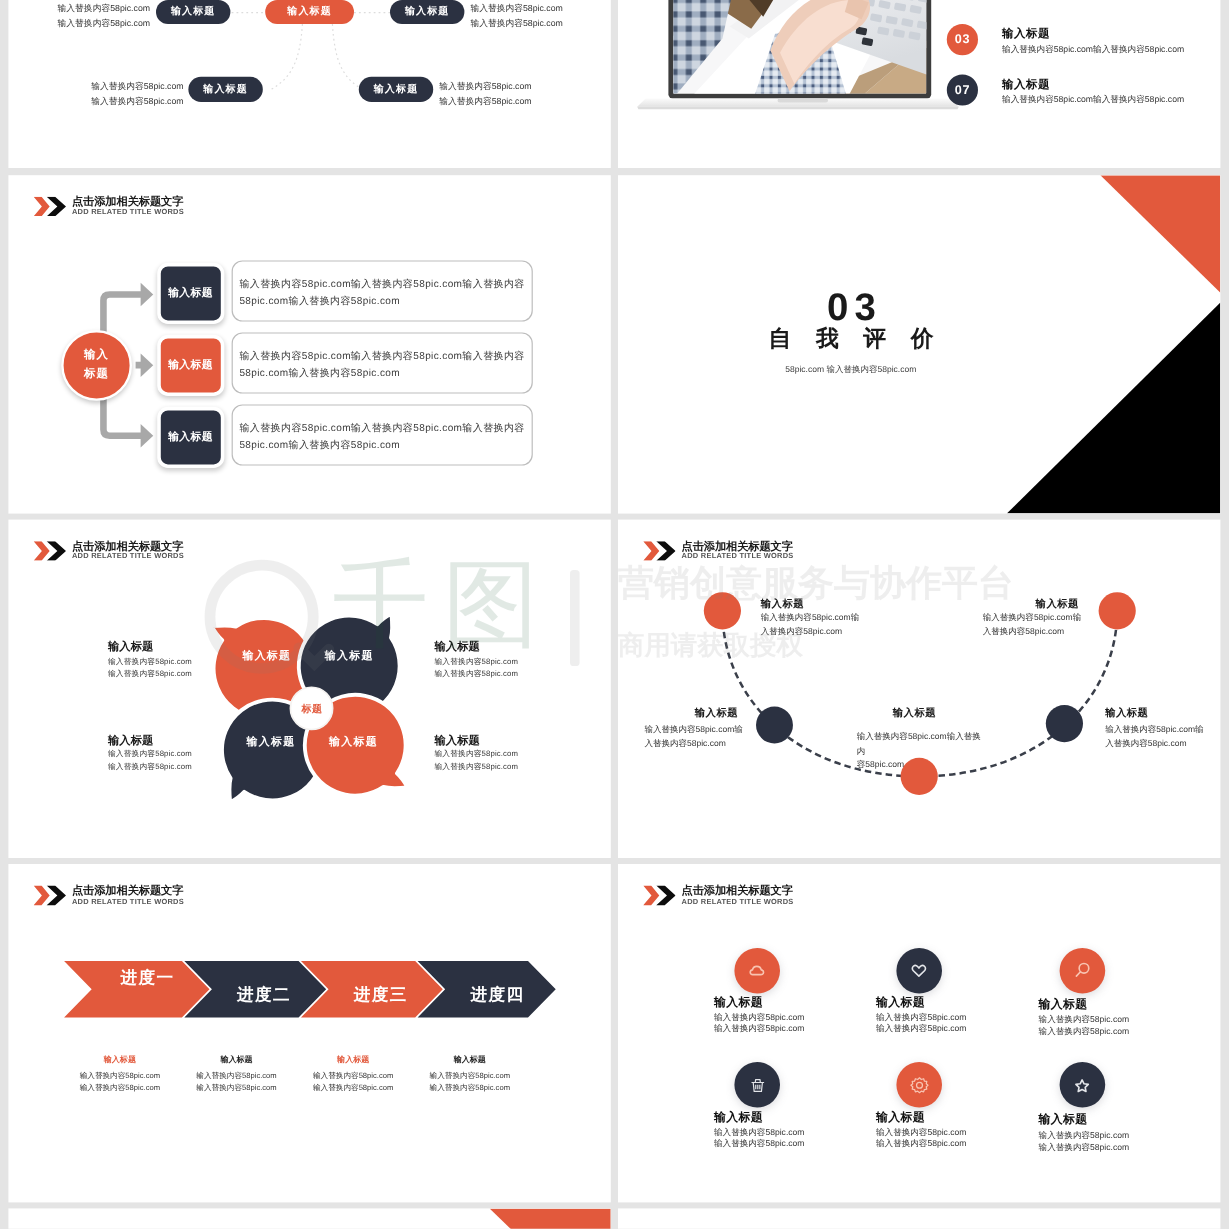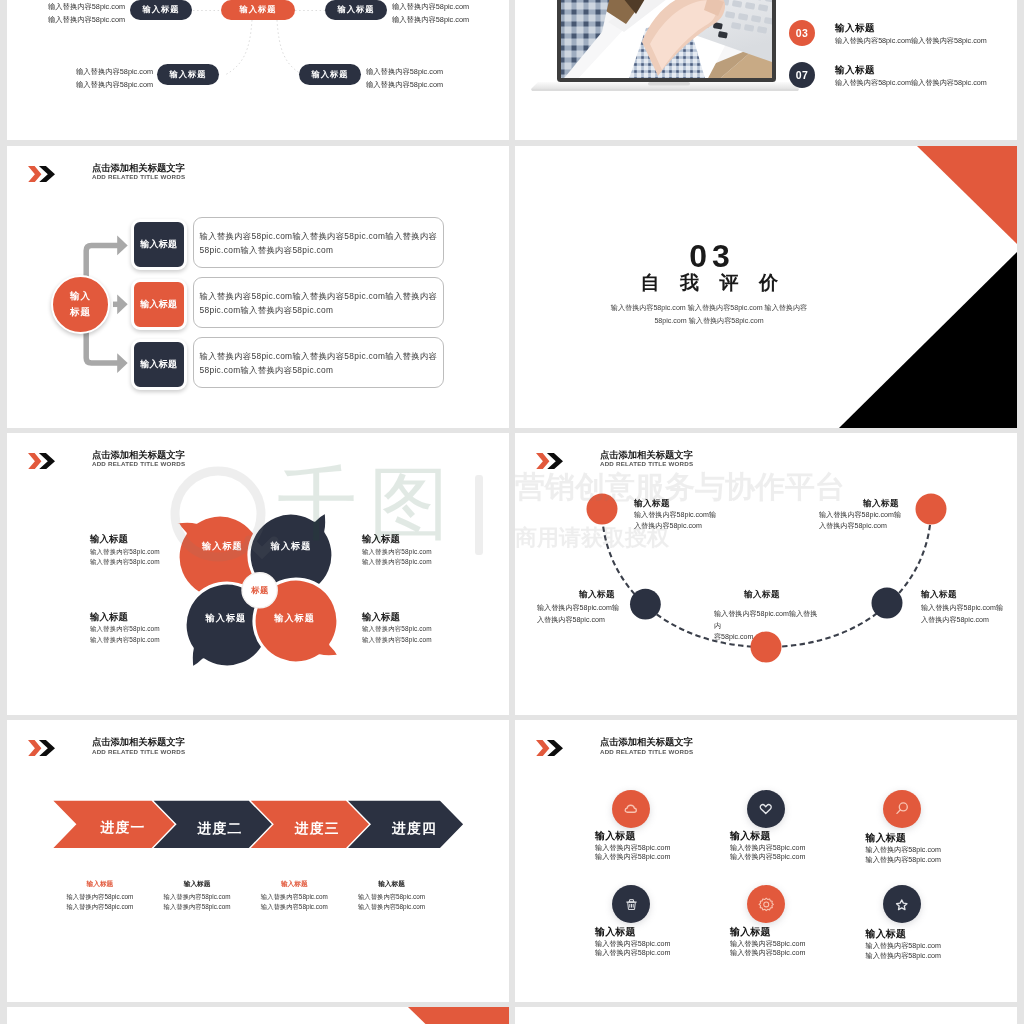--- a/index.html
+++ b/index.html
@@ -9,21 +9,21 @@
 .slide{position:absolute;background:#fff;overflow:hidden;}
 .c1{left:7px;width:502px;}
 .c2{left:515px;width:502px;}
 .r0{top:-141.2px;height:281.5px;}
 .r1{top:146.3px;height:281.5px;}
 .r2{top:433.3px;height:281.5px;}
 .r3{top:720.4px;height:281.5px;}
 .r4{top:1007.4px;height:281.5px;}
 
 
-.hdr{position:absolute;left:20.8px;top:16.2px;display:flex;align-items:flex-end;gap:32px;}
+.hdr{position:absolute;left:20.8px;top:16.2px;display:flex;align-items:center;}
 .hdr svg{display:block;}
 .hdr .txt{margin-left:5.2px;padding-top:0.6px;}
 .hdr .t1{font-size:9.4px;font-weight:700;color:#1a1a1a;line-height:10.4px;white-space:nowrap;letter-spacing:-0.1px;}
 .hdr .t2{font-size:6.2px;font-weight:700;color:#555;line-height:8.6px;letter-spacing:.22px;white-space:nowrap;}
 
 
 .mm-pill{position:absolute;border-radius:999px;display:flex;align-items:center;justify-content:center;
   color:#fff;font-size:8.3px;font-weight:700;letter-spacing:1px;}
 .mm-dark{background:#2b3141;}
 .mm-or{background:#e2593c;}
@@ -275,21 +275,20 @@
 </div>
 
 <div class="slide c2 r1">
   <svg style="position:absolute;left:0;top:0" width="502" height="282">
     <polygon points="402,0 502,0 502,98" fill="#E2593C"></polygon>
     <polygon points="502,106 502,282 324,282" fill="#000000"></polygon>
   </svg>
   <div class="sec-num" style="top:94px;left:3px">03</div>
   <div class="sec-ttl" style="top:128px">自 我 评 价</div>
   <div class="sec-sub" style="top:156px">
-    <div>输入替换内容58pic.com 输入替换内容58pic.com 输入替换内容</div>
     <div>58pic.com 输入替换内容58pic.com</div>
   </div>
 </div>
 
 <div class="slide c1 r2">
   <div class="hdr">
     <svg width="27" height="16.3" viewBox="0 0 27 16.3">
       <path d="M0 0 L6.6 0 L13.4 8.15 L6.6 16.3 L0 16.3 L6.9 8.15 Z" fill="#E2593C"></path>
       <path d="M10.9 0 L17.9 0 L27 8.15 L17.9 16.3 L10.9 16.3 L19.8 8.15 Z" fill="#0d0d0d"></path>
     </svg>
@@ -390,21 +389,21 @@
       <div class="t1">点击添加相关标题文字</div>
       <div class="t2">ADD RELATED TITLE WORDS</div>
     </div>
   </div>
   <svg style="position:absolute;left:0;top:0" width="502" height="282">
     <path d="M46.4 80.8 L144.6 80.8 L167.6 104.3 L144.6 128 L46.4 128 L69.4 104.3 Z" fill="#E2593C"></path>
     <path d="M146.6 80.8 L241.8 80.8 L264.8 104.3 L241.8 128 L146.6 128 L169.6 104.3 Z" fill="#2B3141"></path>
     <path d="M243.8 80.8 L339 80.8 L362 104.3 L339 128 L243.8 128 L266.8 104.3 Z" fill="#E2593C"></path>
     <path d="M341 80.8 L433 80.8 L456.1 104.3 L433 128 L341 128 L364 104.3 Z" fill="#2B3141"></path>
   </svg>
-  <div class="ar-lbl" style="left:93.4px;top:101px">进度一</div>
+  <div class="ar-lbl" style="left:93.4px;top:88px">进度一</div>
   <div class="ar-lbl" style="left:190.6px;top:101.5px">进度二</div>
   <div class="ar-lbl" style="left:287.8px;top:101.5px">进度三</div>
   <div class="ar-lbl" style="left:385px;top:101.5px">进度四</div>
   <div class="ar-cap" style="left:42.9px;top:160px;width:100px;color:#E2593C">
     <div class="h">输入标题</div>
     <div class="l">输入替换内容58pic.com</div>
     <div class="l">输入替换内容58pic.com</div>
   </div>
   <div class="ar-cap" style="left:140.1px;top:160px;width:100px;color:#1e1e1e">
     <div class="h">输入标题</div>

